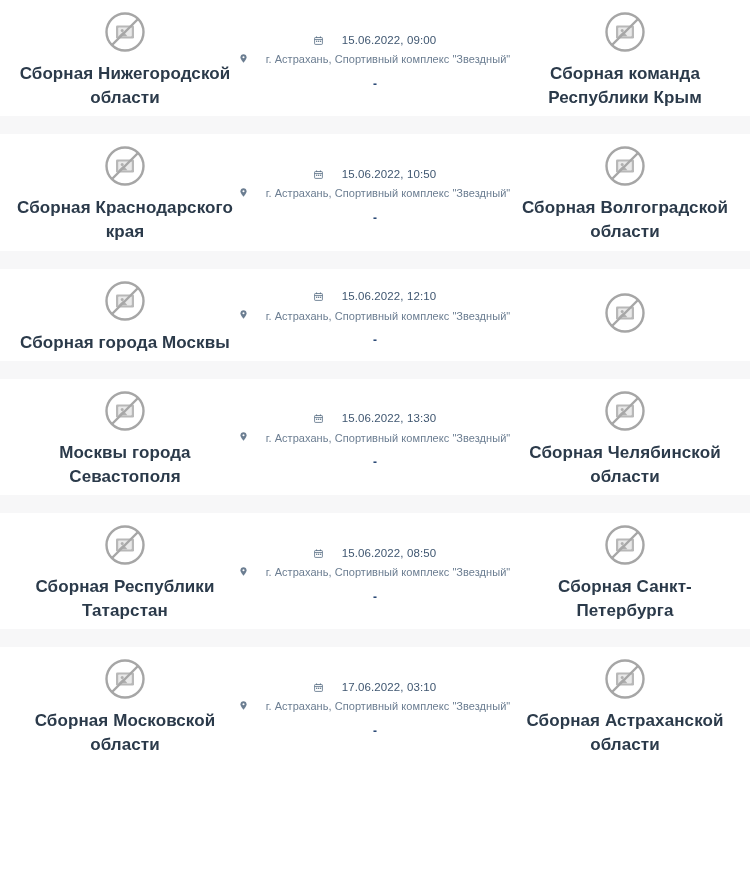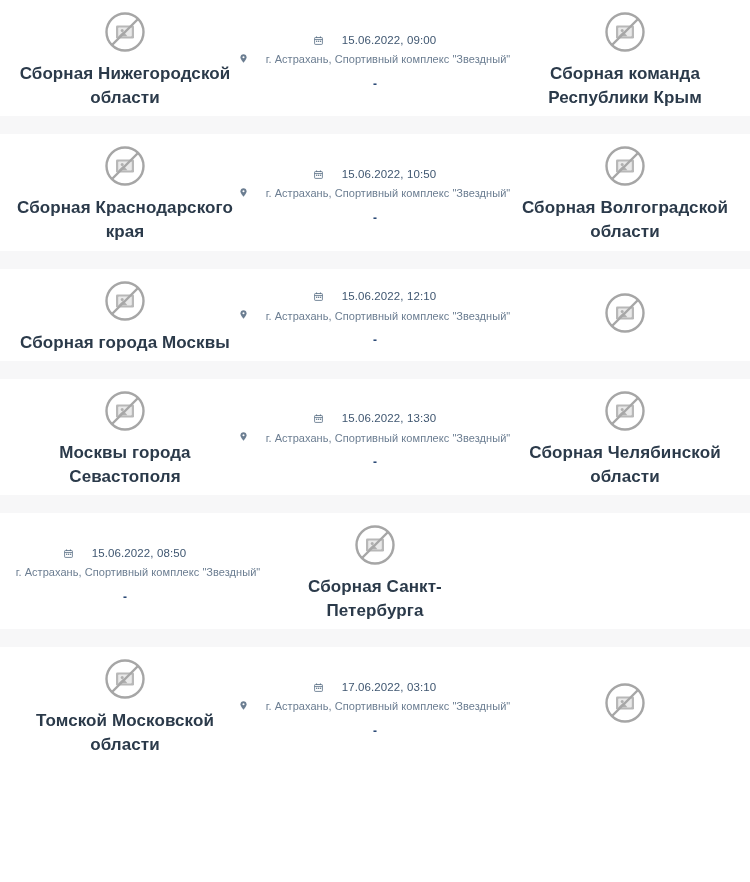--- a/index.html
+++ b/index.html
@@ -309,20 +309,33 @@
           <circle cx="19.2" cy="20.6" r="1.5" fill="#b0b0b0"></circle>
           <path d="M15.4 26.2 L20.4 21.6 L24.4 26.2 Z" fill="#b0b0b0"></path>
           <line x1="9" y1="35" x2="35" y2="9" stroke="#a6a6a6" stroke-width="2.4"></line>
         </svg>
       </span>
       <div class="team-name">Сборная Челябинской области</div>
     </div>
   </div>
 <div class="row-separator"></div>
   <div class="match-row">
+    <div class="team-cell">
+      <span class="team-logo">
+        <svg viewBox="0 0 44 44" width="44" height="44" aria-hidden="true">
+          <circle cx="22" cy="22" r="18.5" fill="none" stroke="#a6a6a6" stroke-width="2.4"></circle>
+          <rect x="13" y="15.5" width="18" height="13" rx="1.2" fill="#b8b8b8"></rect>
+          <rect x="15.2" y="17.6" width="13.6" height="8.8" rx="0.8" fill="#e9e9e9"></rect>
+          <circle cx="19.2" cy="20.6" r="1.5" fill="#b0b0b0"></circle>
+          <path d="M15.4 26.2 L20.4 21.6 L24.4 26.2 Z" fill="#b0b0b0"></path>
+          <line x1="9" y1="35" x2="35" y2="9" stroke="#a6a6a6" stroke-width="2.4"></line>
+        </svg>
+      </span>
+      <div class="team-name">Сборная Республики Татарстан</div>
+    </div>
 
     <div class="center-cell">
       <div class="meta-line">
         <span class="ico">
           <svg viewBox="0 0 12 12" width="9" height="9" aria-hidden="true">
             <rect x="0.8" y="2" width="10.4" height="9.2" rx="1" fill="none" stroke="#5a7085" stroke-width="1.1"></rect>
             <line x1="0.8" y1="4.6" x2="11.2" y2="4.6" stroke="#5a7085" stroke-width="1.1"></line>
             <line x1="3.4" y1="0.6" x2="3.4" y2="2.6" stroke="#5a7085" stroke-width="1.2"></line>
             <line x1="8.6" y1="0.6" x2="8.6" y2="2.6" stroke="#5a7085" stroke-width="1.2"></line>
             <rect x="2.7" y="6.2" width="1.7" height="1.6" fill="#5a7085"></rect>
@@ -364,21 +377,21 @@
       <span class="team-logo">
         <svg viewBox="0 0 44 44" width="44" height="44" aria-hidden="true">
           <circle cx="22" cy="22" r="18.5" fill="none" stroke="#a6a6a6" stroke-width="2.4"></circle>
           <rect x="13" y="15.5" width="18" height="13" rx="1.2" fill="#b8b8b8"></rect>
           <rect x="15.2" y="17.6" width="13.6" height="8.8" rx="0.8" fill="#e9e9e9"></rect>
           <circle cx="19.2" cy="20.6" r="1.5" fill="#b0b0b0"></circle>
           <path d="M15.4 26.2 L20.4 21.6 L24.4 26.2 Z" fill="#b0b0b0"></path>
           <line x1="9" y1="35" x2="35" y2="9" stroke="#a6a6a6" stroke-width="2.4"></line>
         </svg>
       </span>
-      <div class="team-name">Томской Московской области</div>
+      <div class="team-name">Сборная Московской области</div>
     </div>
 
     <div class="center-cell">
       <div class="meta-line">
         <span class="ico">
           <svg viewBox="0 0 12 12" width="9" height="9" aria-hidden="true">
             <rect x="0.8" y="2" width="10.4" height="9.2" rx="1" fill="none" stroke="#5a7085" stroke-width="1.1"></rect>
             <line x1="0.8" y1="4.6" x2="11.2" y2="4.6" stroke="#5a7085" stroke-width="1.1"></line>
             <line x1="3.4" y1="0.6" x2="3.4" y2="2.6" stroke="#5a7085" stroke-width="1.2"></line>
             <line x1="8.6" y1="0.6" x2="8.6" y2="2.6" stroke="#5a7085" stroke-width="1.2"></line>
@@ -405,15 +418,16 @@
       <span class="team-logo">
         <svg viewBox="0 0 44 44" width="44" height="44" aria-hidden="true">
           <circle cx="22" cy="22" r="18.5" fill="none" stroke="#a6a6a6" stroke-width="2.4"></circle>
           <rect x="13" y="15.5" width="18" height="13" rx="1.2" fill="#b8b8b8"></rect>
           <rect x="15.2" y="17.6" width="13.6" height="8.8" rx="0.8" fill="#e9e9e9"></rect>
           <circle cx="19.2" cy="20.6" r="1.5" fill="#b0b0b0"></circle>
           <path d="M15.4 26.2 L20.4 21.6 L24.4 26.2 Z" fill="#b0b0b0"></path>
           <line x1="9" y1="35" x2="35" y2="9" stroke="#a6a6a6" stroke-width="2.4"></line>
         </svg>
       </span>
+      <div class="team-name">Сборная Астраханской области</div>
     </div>
   </div>
 </div>
 
 </body></html>

